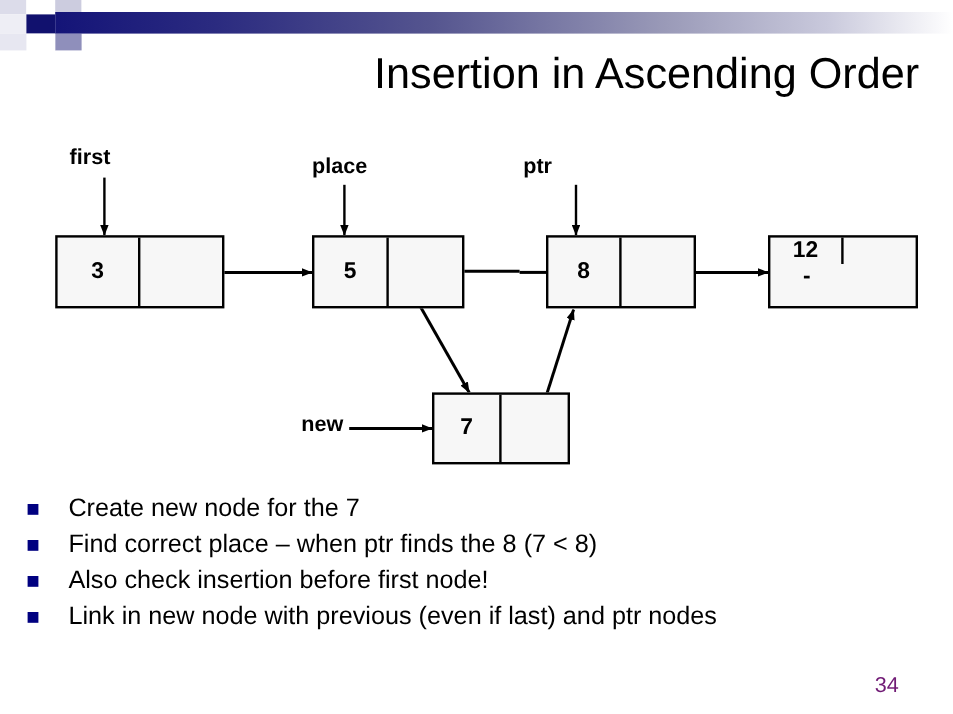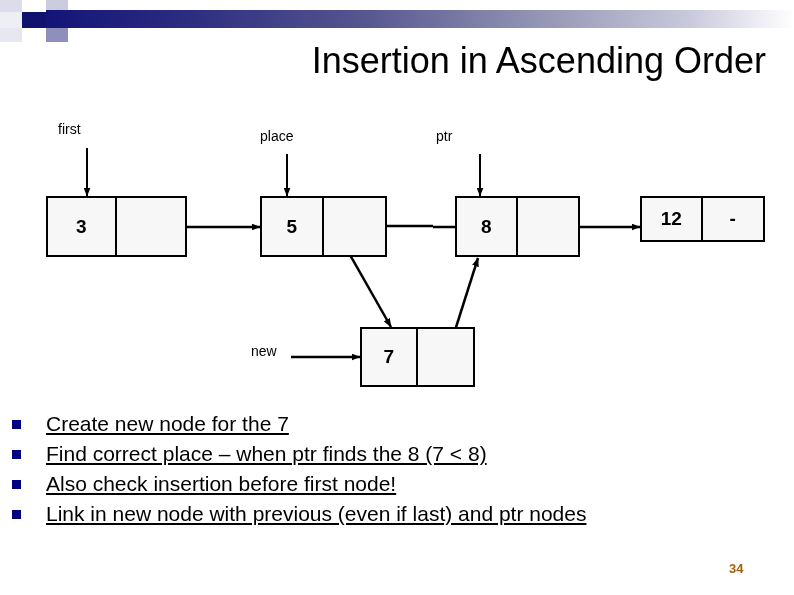--- a/index.html
+++ b/index.html
@@ -95,46 +95,45 @@
     width: 50%;
     border-right: 2px solid #000000;
   }
   .node .cell-link {
     width: 50%;
   }
 
   #node-3  { left: 46px;  top: 196px; width: 141px; height: 61px; }
   #node-5  { left: 260px; top: 196px; width: 127px; height: 61px; }
   #node-8  { left: 455px; top: 196px; width: 125px; height: 61px; }
-  #node-12 { left: 640px; top: 196px; width: 125px; height: 46px; }
+  #node-12 { left: 640px; top: 196px; width: 125px; height: 61px; flex-direction: column; }
   #node-7  { left: 360px; top: 327px; width: 115px; height: 60px; }
 
   
   .ptr-label {
     position: absolute;
-    font-size: 14px;
-    font-weight: normal;
+    font-size: 18px;
+    font-weight: bold;
     color: #000000;
     white-space: nowrap;
   }
   #label-first { left: 58px;  top: 121px; }
   #label-prev  { left: 260px; top: 128px; }
   #label-ptr   { left: 436px; top: 128px; }
   #label-new   { left: 227px; top: 343px; margin-left: 24px; }
 
   
   #bullet-list {
     position: absolute;
-    left: 8px;
+    left: 19px;
     top: 409px;
     width: 710px;
     list-style: none;
     margin: 0;
     padding: 0;
-    text-decoration: underline;
   }
   #bullet-list li {
     position: relative;
     padding-left: 38px;
     font-size: 21px;
     line-height: 29px;
     color: #000000;
     margin: 0 0 1px 0;
   }
   .bullet-marker {
@@ -144,23 +143,23 @@
     width: 9px;
     height: 9px;
     background: #000080;
   }
 
   
   #slide-number {
     position: absolute;
     left: 729px;
     top: 561px;
-    font-size: 13px;
-    font-weight: bold;
-    color: #a16207;
+    font-size: 18px;
+    font-weight: normal;
+    color: #701a75;
   }
 </style>
 </head>
 <body>
 
 <div id="header-band">
   <div class="band-sq sq-a"></div>
   <div class="band-sq sq-b"></div>
   <div class="band-sq sq-c"></div>
   <div class="band-sq sq-d"></div>

